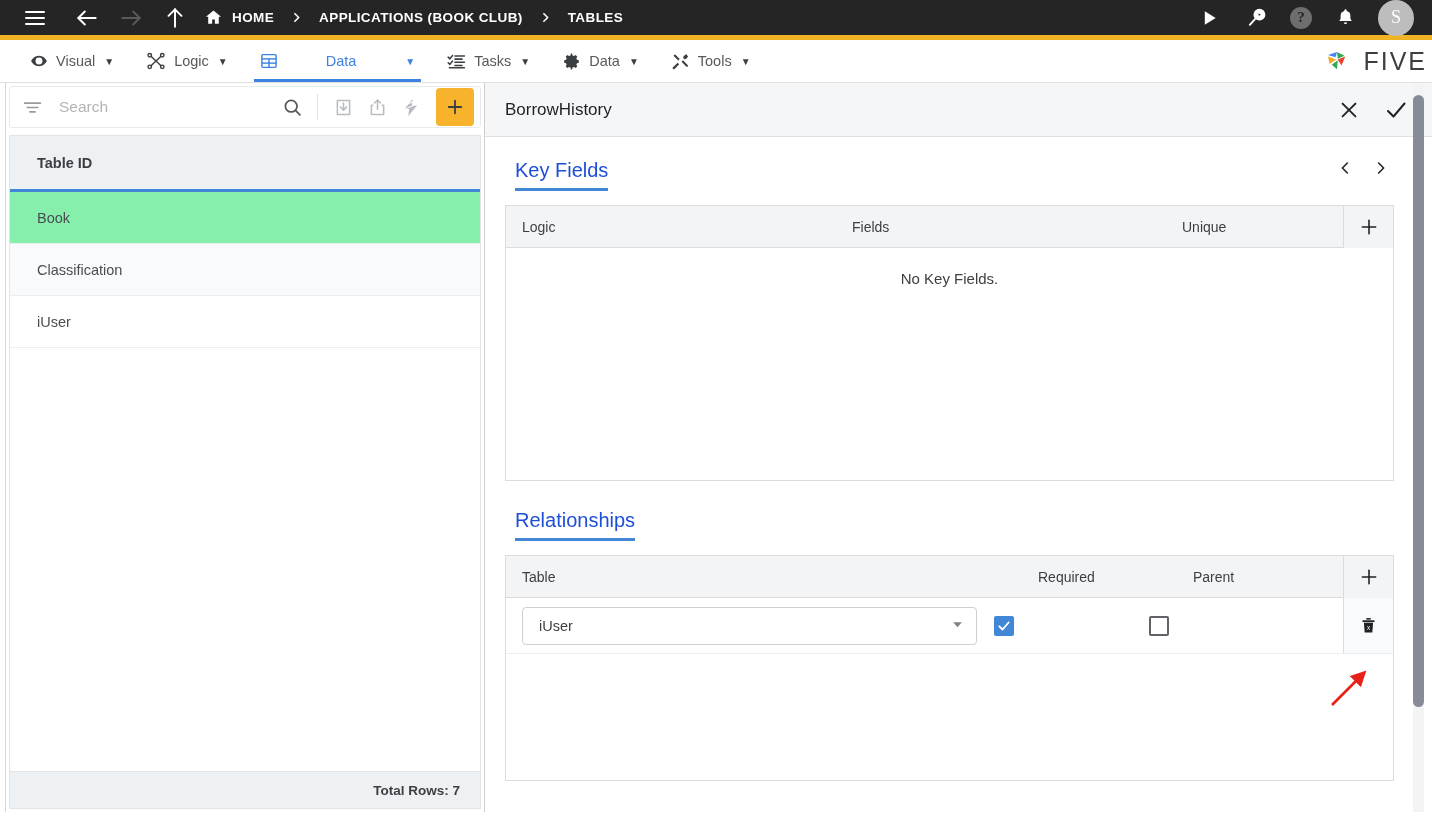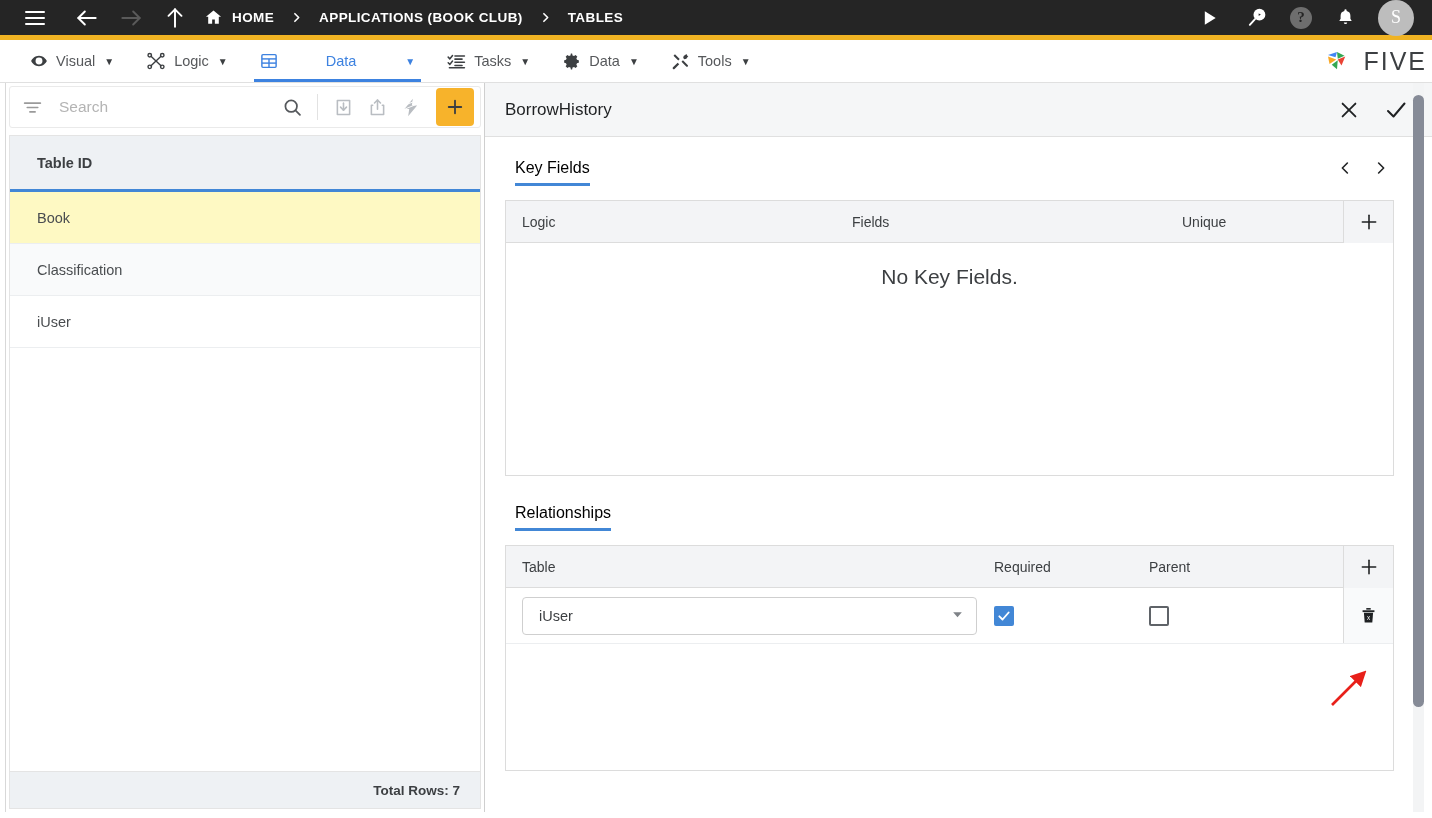--- a/index.html
+++ b/index.html
@@ -231,21 +231,21 @@
   .list-row {
     height: 52px;
     display: flex;
     align-items: center;
     padding-left: 27px;
     font-size: 14.5px;
     color: #4a4d50;
     border-bottom: 1px solid #eceef0;
     cursor: pointer;
   }
-  .list-row.selected { background: #fef9c3; align-items: center; }
+  .list-row.selected { background: #86efac; align-items: center; }
   .list-row.alt { background: #f9fafb; }
   .list-filler { flex: 1; background: #ffffff; }
 
   .left-status {
     height: 38px;
     margin: 0 3px 3px 3px;
     background: #eef1f4;
     border: 1px solid #e4e4e4;
     display: flex;
     align-items: center;
@@ -294,22 +294,22 @@
     overflow: hidden;
   }
 
   .section-tabrow {
     display: flex;
     align-items: flex-start;
     padding-top: 22px;
     margin-bottom: 14px;
   }
   .section-tab {
-    font-size: 16px;
-    color: #000000;
+    font-size: 20px;
+    color: #1d4ed8;
     padding: 0 0 9px 0;
     margin-left: 10px;
     position: relative;
     cursor: pointer;
   }
   .section-tab::after {
     content: "";
     position: absolute;
     left: 0; right: 0; bottom: 0;
     height: 3px;
@@ -349,21 +349,21 @@
     border-left: 1px solid #dcdcdc;
     color: #1f2123;
     cursor: pointer;
     background: #f3f4f6;
   }
   .grid-empty {
     height: 232px;
     display: flex;
     justify-content: center;
     padding-top: 22px;
-    font-size: 21px;
+    font-size: 15px;
     color: #3c3f42;
   }
   .grid-row {
     height: 56px;
     display: flex;
     align-items: center;
     border-bottom: 1px solid #eceef0;
   }
   .cell { flex: 0 0 auto; display: flex; align-items: center; }
   .select-box {
@@ -755,21 +755,21 @@
 
       <div class="section-tabrow" style="padding-top:28px;">
         <div class="section-tab">
           <span>Relationships</span>
         </div>
       </div>
 
       <div class="grid-box">
         <div class="grid-head">
           <span class="gh-cell" style="width:480px;">Table</span>
-          <span class="gh-cell" style="width:155px;padding-left:8px;">Required</span>
+          <span class="gh-cell" style="width:155px;padding-left:8px;margin-left:44px;">Required</span>
           <span class="gh-cell" style="width:140px;padding-left:8px;">Parent</span>
           <span class="gh-add">
             <svg width="20" height="20" viewBox="0 0 24 24" fill="none" stroke="currentColor" stroke-width="1.9" stroke-linecap="round">
               <line x1="12" y1="4" x2="12" y2="20"></line>
                 <line x1="4" y1="12" x2="20" y2="12"></line>
             </svg>
           </span>
         </div>
 
         <div class="grid-row">

